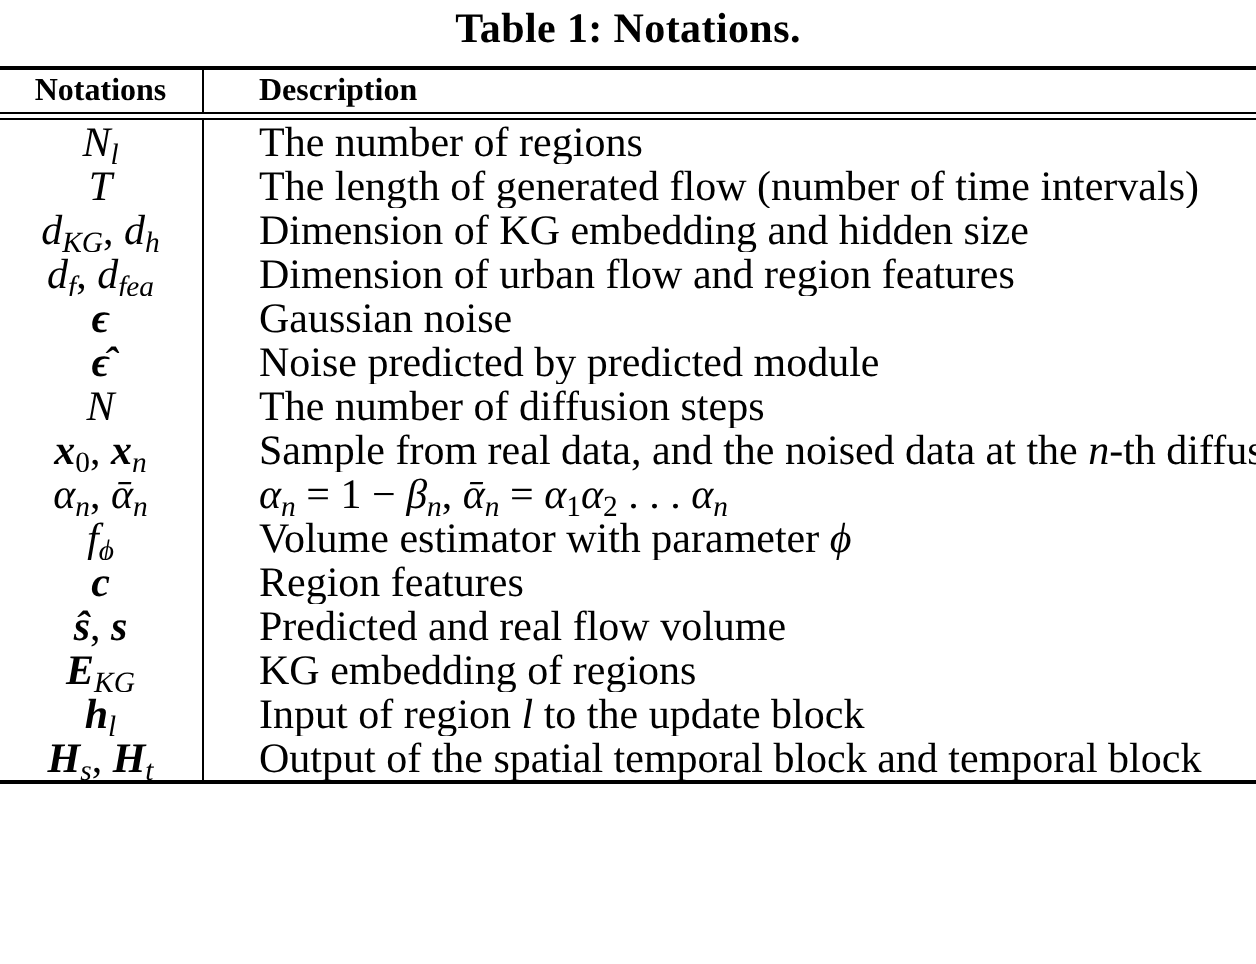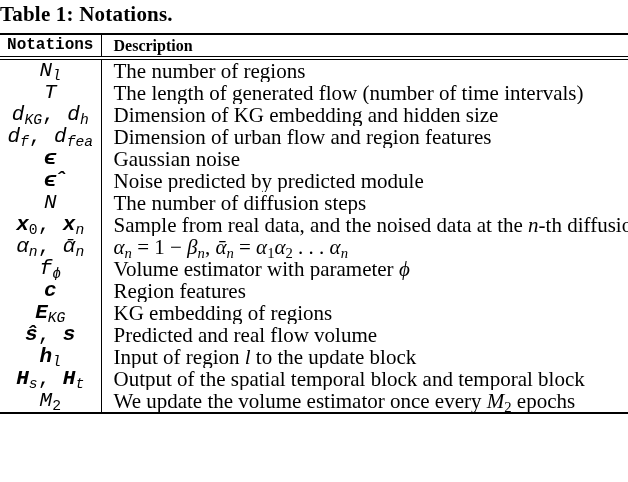--- a/index.html
+++ b/index.html
@@ -12,20 +12,21 @@
     height: 482px;
     color: #000000;
     font-family: "Liberation Serif", "DejaVu Serif", serif;
     overflow: hidden;
   }
   .page {
     width: 628px;
     height: 482px;
   }
   .caption {
+    text-align: center;
     font-weight: bold;
     font-size: 21px;
     line-height: 29px;
     height: 33px;
     letter-spacing: 0.2px;
   }
   table.notations {
     width: 628px;
     border-collapse: collapse;
     table-layout: fixed;
@@ -41,25 +42,24 @@
   thead th {
     font-weight: bold;
     font-size: 16px;
     height: 21px;
     line-height: 21px;
     border-bottom: 4px double #000000;
   }
   .notation-col {
     border-right: 1px solid #000000;
     text-align: center;
-    font-family: Liberation Mono, monospace;
   }
   .desc-col {
     text-align: left;
-    padding-left: 12px;
+    padding-left: 28px;
   }
   tbody td {
     font-size: 21px;
     height: 22px;
     line-height: 22px;
   }
   .mi { font-style: italic; }
   .mb { font-weight: bold; }
   sub {
     font-size: 0.7em;
@@ -124,34 +124,30 @@
         </tr>
         <tr>
           <td class="notation-col"><span class="mi">f</span><sub class="mi">ϕ</sub></td>
           <td class="desc-col"><span>Volume estimator with parameter </span><span class="mi">ϕ</span></td>
         </tr>
         <tr>
           <td class="notation-col"><span class="mi mb">c</span></td>
           <td class="desc-col"><span>Region features</span></td>
         </tr>
         <tr>
+          <td class="notation-col"><span class="mi mb">ŝ</span><span>, </span><span class="mi mb">s</span></td>
+          <td class="desc-col"><span>Predicted and real flow volume</span></td>
+        </tr>
+        <tr>
           <td class="notation-col"><span class="mi mb">E</span><sub class="mi">KG</sub></td>
           <td class="desc-col"><span>KG embedding of regions</span></td>
-        </tr>
-        <tr>
-          <td class="notation-col"><span class="mi mb">ŝ</span><span>, </span><span class="mi mb">s</span></td>
-          <td class="desc-col"><span>Predicted and real flow volume</span></td>
         </tr>
         <tr>
           <td class="notation-col"><span class="mi mb">h</span><sub class="mi">l</sub></td>
           <td class="desc-col"><span>Input of region </span><span class="mi">l</span><span> to the update block</span></td>
         </tr>
         <tr>
           <td class="notation-col"><span class="mi mb">H</span><sub class="mi">s</sub><span>, </span><span class="mi mb">H</span><sub class="mi">t</sub></td>
           <td class="desc-col"><span>Output of the spatial temporal block and temporal block</span></td>
         </tr>
-        <tr>
-          <td class="notation-col"><span class="mi">M</span><sub>2</sub></td>
-          <td class="desc-col"><span>We update the volume estimator once every </span><span class="mi">M</span><sub>2</sub><span> epochs</span></td>
-        </tr>
       </tbody>
   </table>
 </div>
 
 </body></html>

